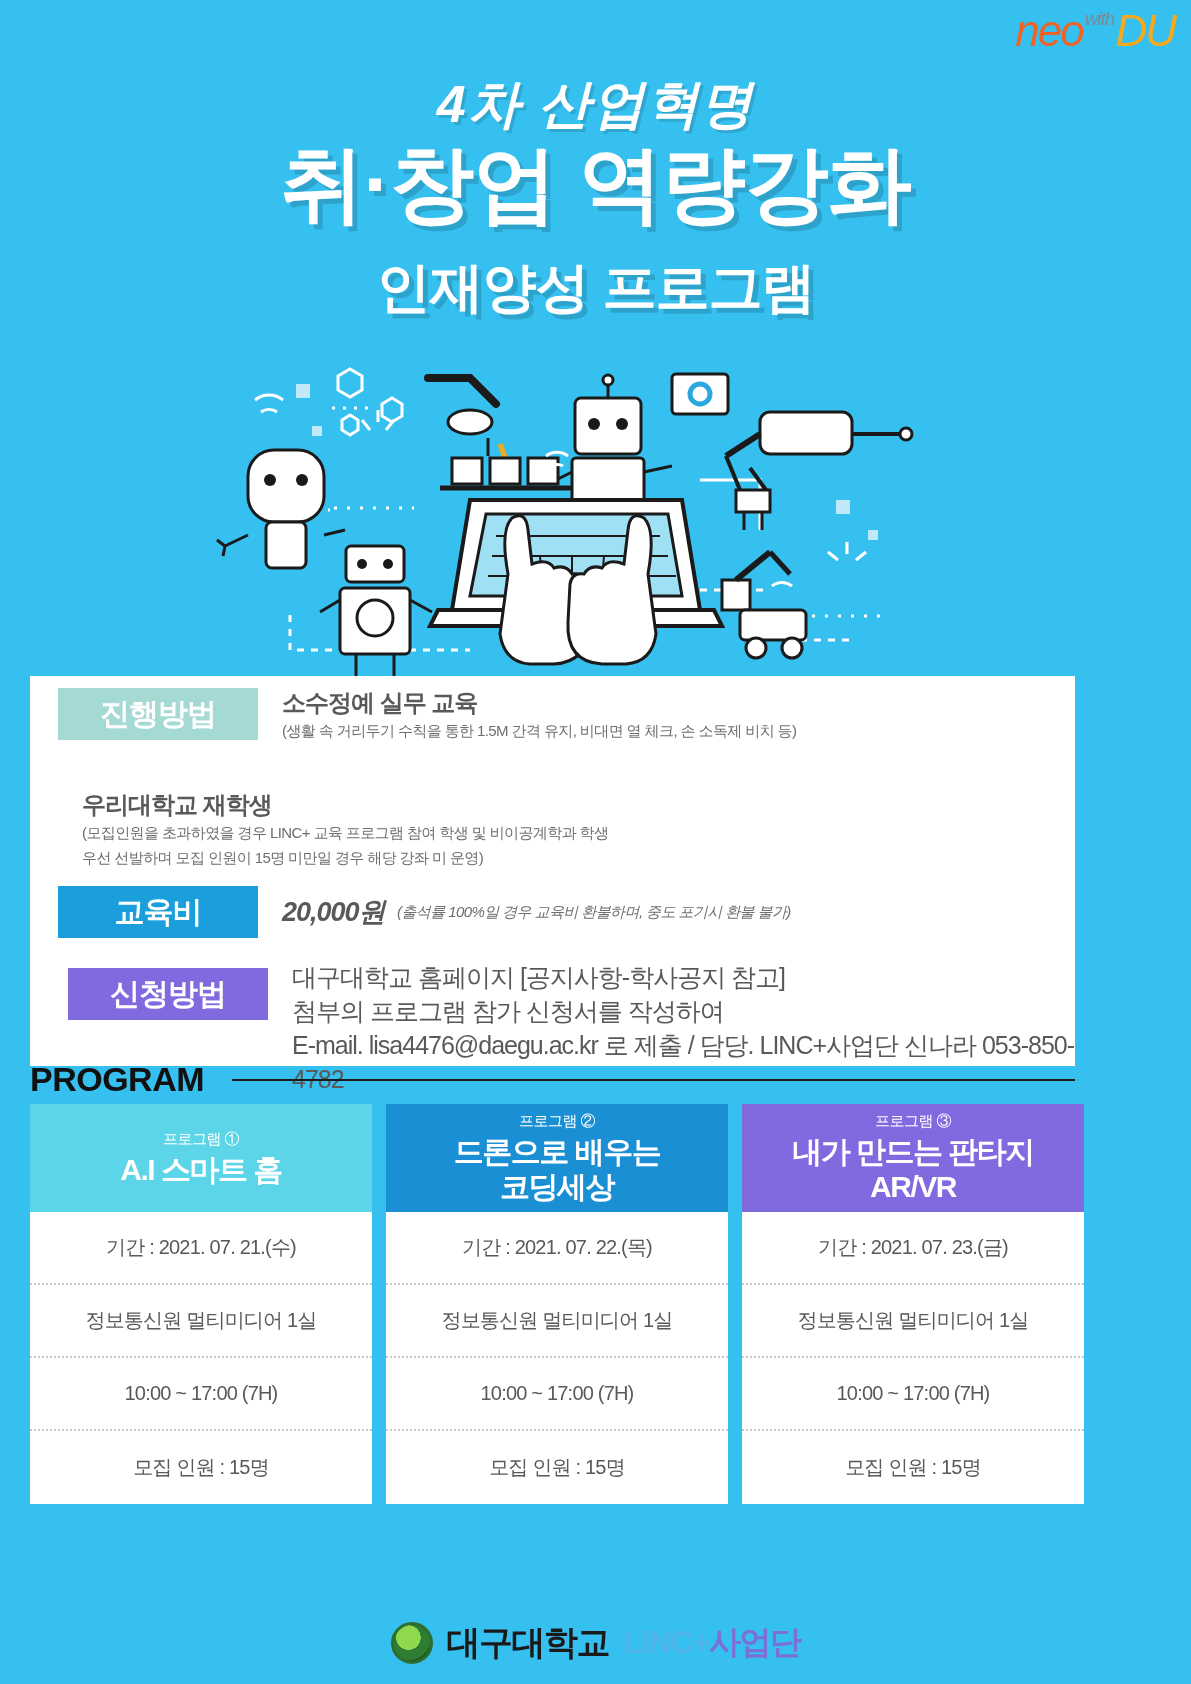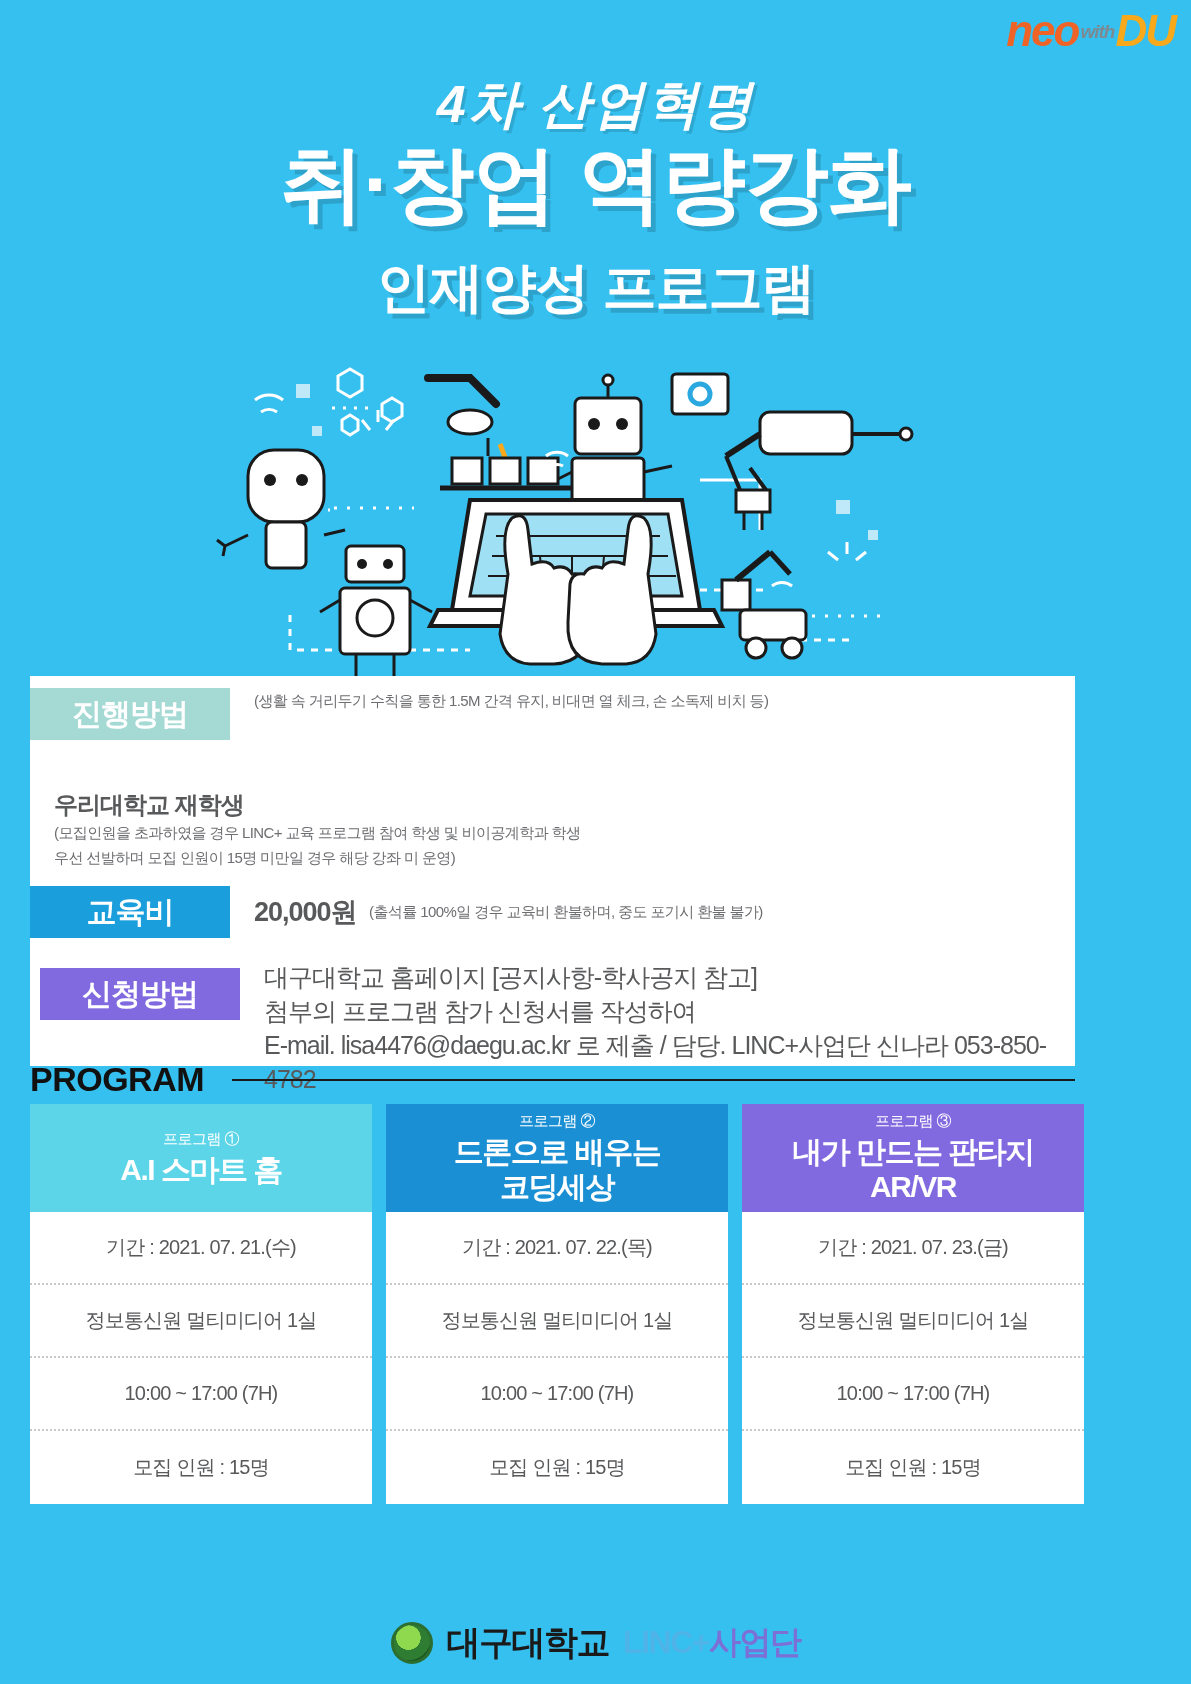--- a/index.html
+++ b/index.html
@@ -6,22 +6,22 @@
   html,body { width:1191px; height:1684px; }
   body {
     font-family:"Liberation Sans", sans-serif;
     background:#35c0f0;
     position:relative;
     overflow:hidden;
   }
   .poster { position:relative; width:1191px; height:1684px; background:#35c0f0; }
 
   
-  .logo { position:absolute; top:6px; right:16px; display:flex; align-items:center;
-          font-weight:bold; letter-spacing:-1px; }
+  .logo { position:absolute; top:6px; right:16px; display:flex; align-items:flex-start;
+          font-weight:normal; letter-spacing:-1px; }
   .logo .neo { font-size:44px; color:#ef6426; font-style:italic; letter-spacing:-2px; }
   .logo .with { font-size:19px; color:#7b8a93; margin:2px 1px 0 2px; font-style:italic; }
   .logo .du  { font-size:44px; color:#f7a81b; font-style:italic; letter-spacing:-2px; }
 
   
   .t-small { position:absolute; top:70px; left:0; width:100%; text-align:center;
              font-size:52px; font-weight:bold; color:#ffffff; letter-spacing:2px;
              text-shadow:3px 3px 0 rgba(0,0,0,.13); font-style:italic; }
   .t-big1 { position:absolute; top:128px; left:0; width:100%; text-align:center;
             font-size:84px; font-weight:bold; color:#ffffff; letter-spacing:-1px;
@@ -29,21 +29,21 @@
   .t-big2 { position:absolute; top:252px; left:0; width:100%; text-align:center;
             font-size:54px; font-weight:bold; color:#ffffff; letter-spacing:-1px;
             text-shadow:5px 5px 0 rgba(0,0,0,.15); }
 
   
   .illus { position:absolute; top:360px; left:0; width:1191px; height:320px; }
 
   
   .info { position:absolute; top:676px; left:30px; width:1045px; height:390px;
           background:#ffffff; }
-  .row { position:absolute; left:0; width:100%; display:flex; }
+  .row { position:absolute; left:0; width:100%; display:flex;padding-left:28px; }
   .tag { width:200px; height:52px; color:#fff; font-size:30px; font-weight:bold;
          display:flex; align-items:center; justify-content:center; letter-spacing:-1px;
          flex:0 0 200px; }
   .tag.m1 { background:#a5d9d4; }
   .tag.m2 { background:#5dd0f0; }
   .tag.m3 { background:#1a9edc; }
   .tag.m4 { background:#8169e0;margin-left:10px; }
   .rowbody { padding-left:24px; }
   .rb-title { font-size:24px; color:#58595b; font-weight:bold; letter-spacing:-1px;
               line-height:30px; }
@@ -204,35 +204,36 @@
       <path d="M370 70 l-8 -10 M386 70 l8 -10 M378 62 l0 -12"></path>
       <path d="M838 200 l-10 -8 M856 200 l10 -8 M847 194 l0 -12"></path>
     </g>
   </svg>
 
   <div class="info">
 
     <div class="row" style="top:12px;">
       <div class="tag m1">진행방법</div>
       <div class="rowbody">
+        <div class="rb-title">소수정예 실무 교육</div>
         <div class="rb-sub">(생활 속 거리두기 수칙을 통한 1.5M 간격 유지, 비대면 열 체크, 손 소독제 비치 등)</div>
       </div>
     </div>
 
     <div class="row" style="top:114px;">
       <div class="rowbody">
         <div class="rb-title">우리대학교 재학생</div>
         <div class="rb-sub">(모집인원을 초과하였을 경우 LINC+ 교육 프로그램 참여 학생 및 비이공계학과 학생</div>
         <div class="rb-sub">우선 선발하며 모집 인원이 15명 미만일 경우 해당 강좌 미 운영)</div>
       </div>
     </div>
 
     <div class="row" style="top:210px;">
       <div class="tag m3">교육비</div>
-      <div class="rowbody" style="padding-top:8px;">
+      <div class="rowbody" style="padding-top:8px;font-style:italic;">
         <span class="rb-fee">20,000원</span>
         <span class="rb-fee-note">(출석률 100%일 경우 교육비 환불하며, 중도 포기시 환불 불가)</span>
       </div>
     </div>
 
     <div class="row" style="top:292px;">
       <div class="tag m4">신청방법</div>
       <div class="rowbody" style="margin-top:-8px;">
         <div class="rb-line">대구대학교 홈페이지 [공지사항-학사공지 참고]</div>
         <div class="rb-line">첨부의 프로그램 참가 신청서를 작성하여</div>

